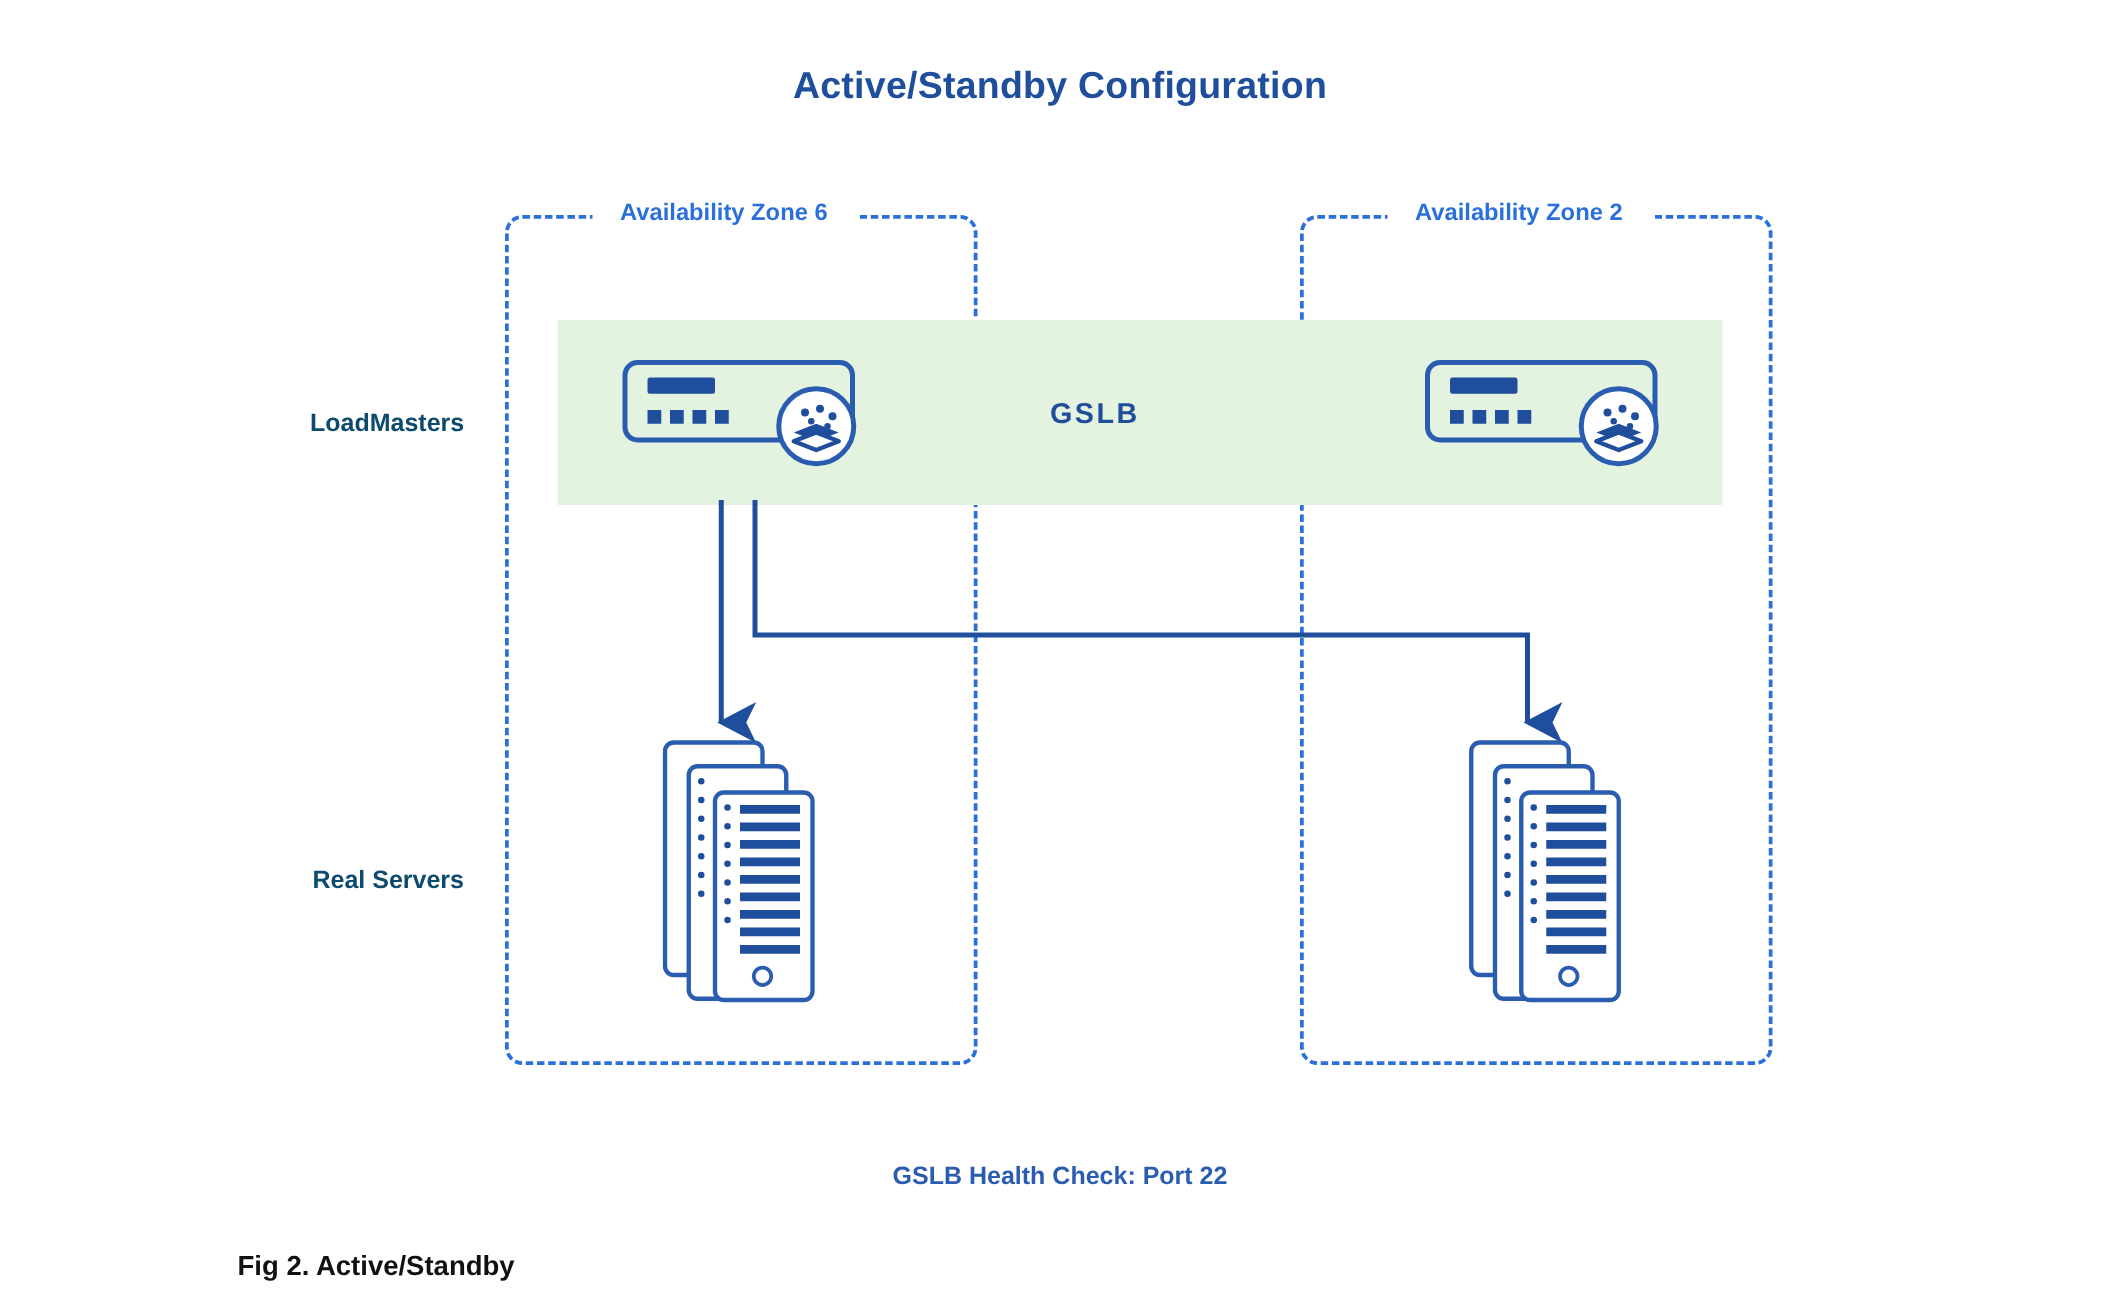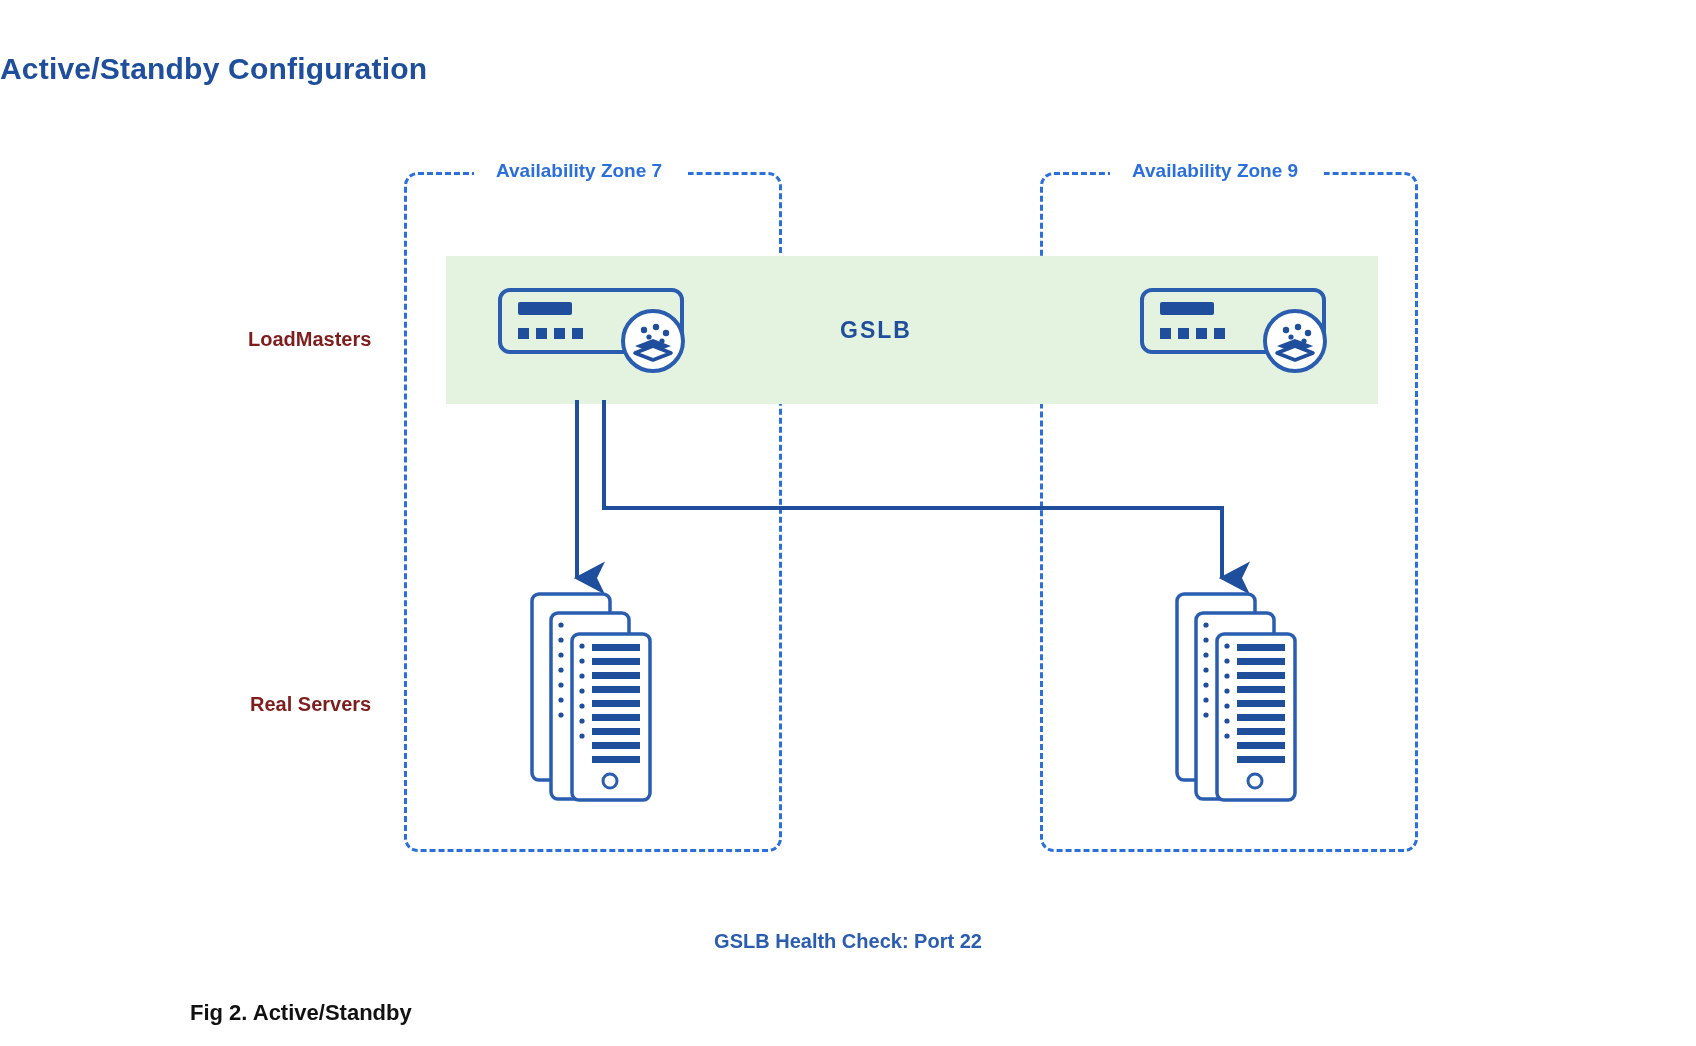--- a/index.html
+++ b/index.html
@@ -19,21 +19,21 @@
     background: #ffffff;
     overflow: hidden;
   }
 
   
   .diagram-title {
     position: absolute;
     left: 0;
     top: 52px;
     width: 1696px;
-    text-align: left;
+    text-align: center;
     font-size: 30px;
     font-weight: bold;
     color: #1f4e9c;
     letter-spacing: 0.2px;
   }
 
   
   .zone {
     position: absolute;
     border: 3px dashed #2a6fdb;
@@ -75,21 +75,21 @@
     font-weight: bold;
     color: #1f4e9c;
     letter-spacing: 2px;
   }
 
   
   .row-label {
     position: absolute;
     font-size: 20px;
     font-weight: bold;
-    color: #7f1d1d;
+    color: #0c4a6e;
     white-space: nowrap;
   }
   .row-label-lm { left: 248px; top: 328px; }
   .row-label-rs { left: 250px; top: 693px; }
 
   
   .appliance {
     position: absolute;
     width: 186px;
     height: 66px;
@@ -175,25 +175,25 @@
 </style>
 </head>
 <body>
 
 <div id="page">
 
   <div class="diagram-title">Active/Standby Configuration</div>
 
   <div class="zone zone-1"></div>
   <div class="zone-top-mask" style="left:474px; top:164px; width:214px;"></div>
-  <div class="zone-label" style="left:486px; top:161px;">Availability Zone 7</div>
+  <div class="zone-label" style="left:486px; top:161px;">Availability Zone 6</div>
 
   <div class="zone" style="left:1040px; top:172px; width:378px; height:680px;"></div>
   <div class="zone-top-mask" style="left:1110px; top:164px; width:214px;"></div>
-  <div class="zone-label" style="left:1122px; top:161px;">Availability Zone 9</div>
+  <div class="zone-label" style="left:1122px; top:161px;">Availability Zone 2</div>
 
   <div class="gslb-band"></div>
   <div class="gslb-label">GSLB</div>
 
   <div class="row-label row-label-lm">LoadMasters</div>
   <div class="row-label row-label-rs">Real Servers</div>
 
   <div class="appliance" style="left:498px; top:288px;">
     <div class="appliance-body"></div>
     <div class="appliance-bar"></div>

